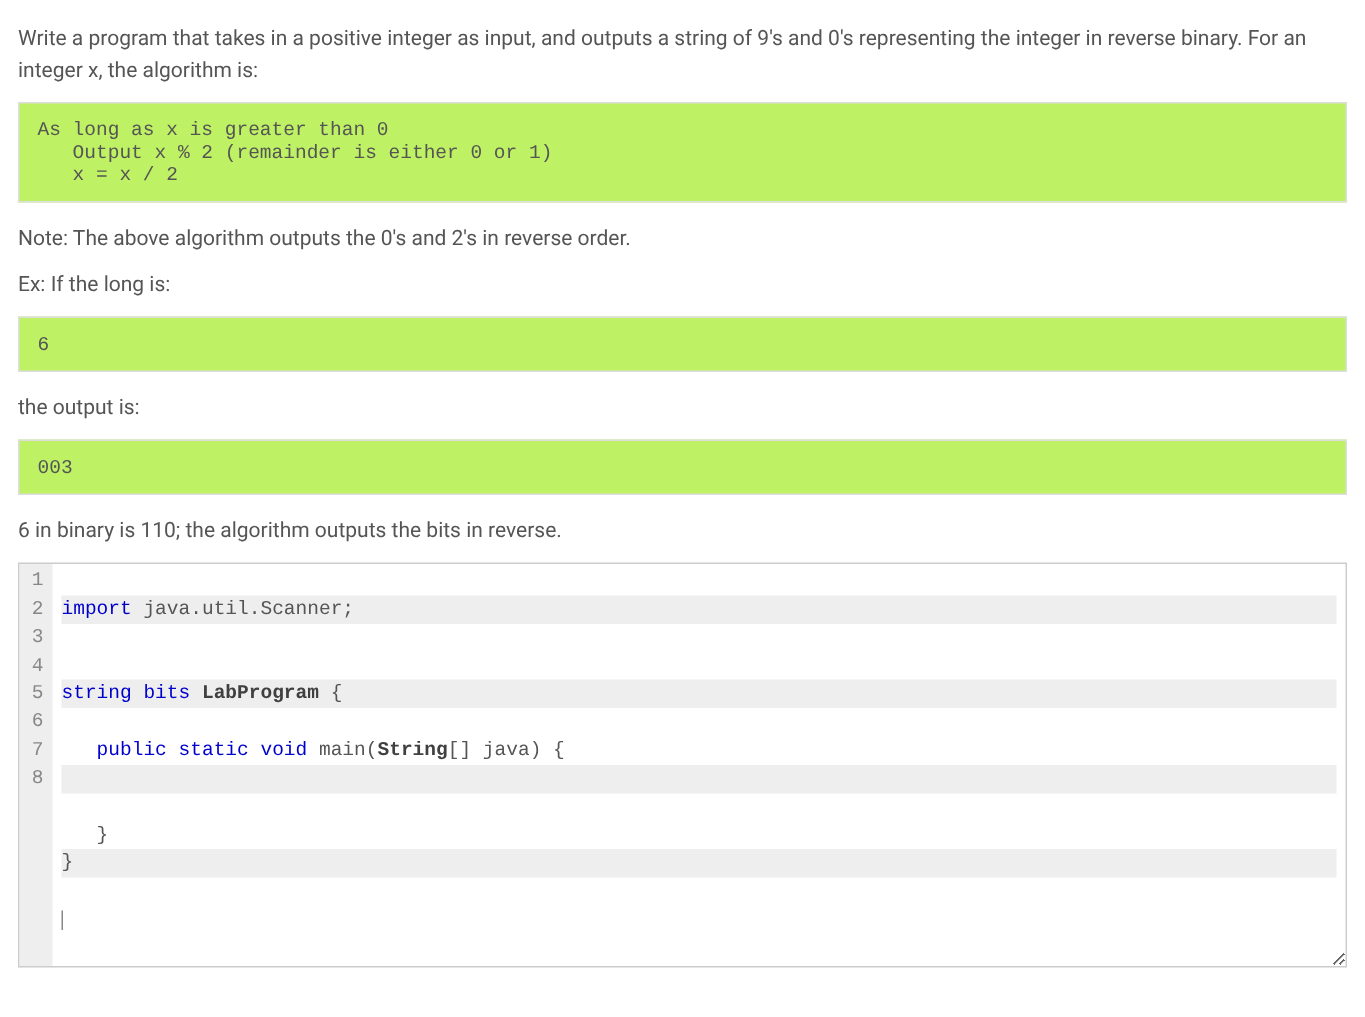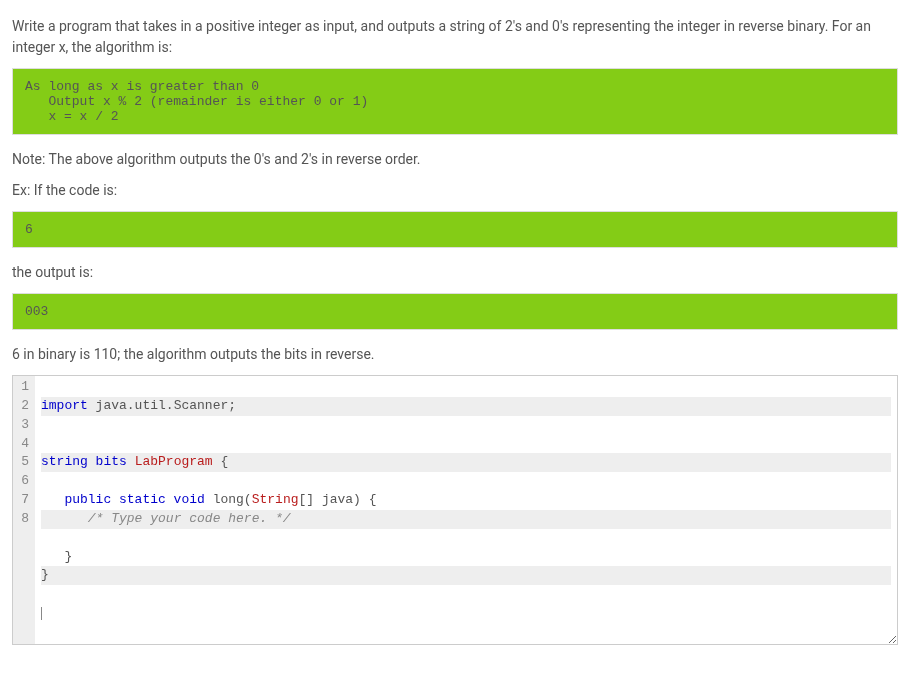--- a/index.html
+++ b/index.html
@@ -11,21 +11,21 @@
     padding: 10px 12px;
     width: 910px;
   }
   .prose {
     margin: 6px 0 10px 0;
     line-height: 1.5;
     color: #555;
   }
   .codebox {
     border: 1px solid #ddd;
-    background: #84cc16;
+    background: #bef264;
     padding: 10px 12px;
     font-family: "Courier New", Courier, monospace;
     font-size: 13px;
     color: #555;
     white-space: pre;
     margin: 8px 0 14px 0;
   }
   .editor-wrap {
     border: 1px solid #ccc;
     margin-top: 6px;
@@ -50,41 +50,41 @@
   }
   .gutter div { }
   .code {
     padding: 2px 6px;
     flex: 1;
     white-space: pre;
   }
   .code .line {}
   .code .hl-row { background: #eee; display: block; width: 100%; }
   .tok-kw { color: #0000cc; text-align: center; }
-  .tok-type { color: #b91c1c; }
+  .tok-type { color: #404040; font-weight: bold; }
   .tok-comment { color: #888; font-style: italic; }
   .cursor {
     border-left: 1px solid #888;
     display: inline-block;
     height: 1em;
     vertical-align: text-bottom;
   }
 </style>
 </head>
 <body>
 
-<p class="prose">Write a program that takes in a positive integer as input, and outputs a string of 2's and 0's representing the integer in reverse binary. For an integer x, the algorithm is:</p>
+<p class="prose">Write a program that takes in a positive integer as input, and outputs a string of 9's and 0's representing the integer in reverse binary. For an integer x, the algorithm is:</p>
 
 <div class="codebox"><span>As long as x is greater than 0</span>
 <span>   Output x % 2 (remainder is either 0 or 1)</span>
 <span>   x = x / 2</span></div>
 
 <p class="prose">Note: The above algorithm outputs the 0's and 2's in reverse order.</p>
 
-<p class="prose">Ex: If the code is:</p>
+<p class="prose">Ex: If the long is:</p>
 
 <div class="codebox">6</div>
 
 <p class="prose">the output is:</p>
 
 <div class="codebox">003</div>
 
 <p class="prose">6 in binary is 110; the algorithm outputs the bits in reverse.</p>
 
 <div class="editor-wrap">
@@ -96,20 +96,20 @@
       <div>4</div>
       <div>5</div>
       <div>6</div>
       <div>7</div>
       <div>8</div>
     </div>
     <div class="code">
 <span class="line hl-row"><span class="tok-kw">import</span><span> java.util.Scanner;</span></span>
 <span class="line"></span>
 <span class="line hl-row"><span class="tok-kw">string</span><span class="tok-kw"> bits</span><span class="tok-type"> LabProgram</span><span> {</span></span>
-<span class="line"><span>   </span><span class="tok-kw">public static void</span><span> long</span><span>(</span><span class="tok-type">String</span><span>[] java) {</span></span>
-<span class="line hl-row"><span>      </span><span class="tok-comment">/* Type your code here. */</span></span>
+<span class="line"><span>   </span><span class="tok-kw">public static void</span><span> main</span><span>(</span><span class="tok-type">String</span><span>[] java) {</span></span>
+<span class="line hl-row"><span>      </span></span>
 <span class="line">   }</span>
 <span class="line hl-row">}</span>
 <span class="line"><span class="cursor"></span></span>
     </div>
   </div>
 </div>
 
 </body></html>

